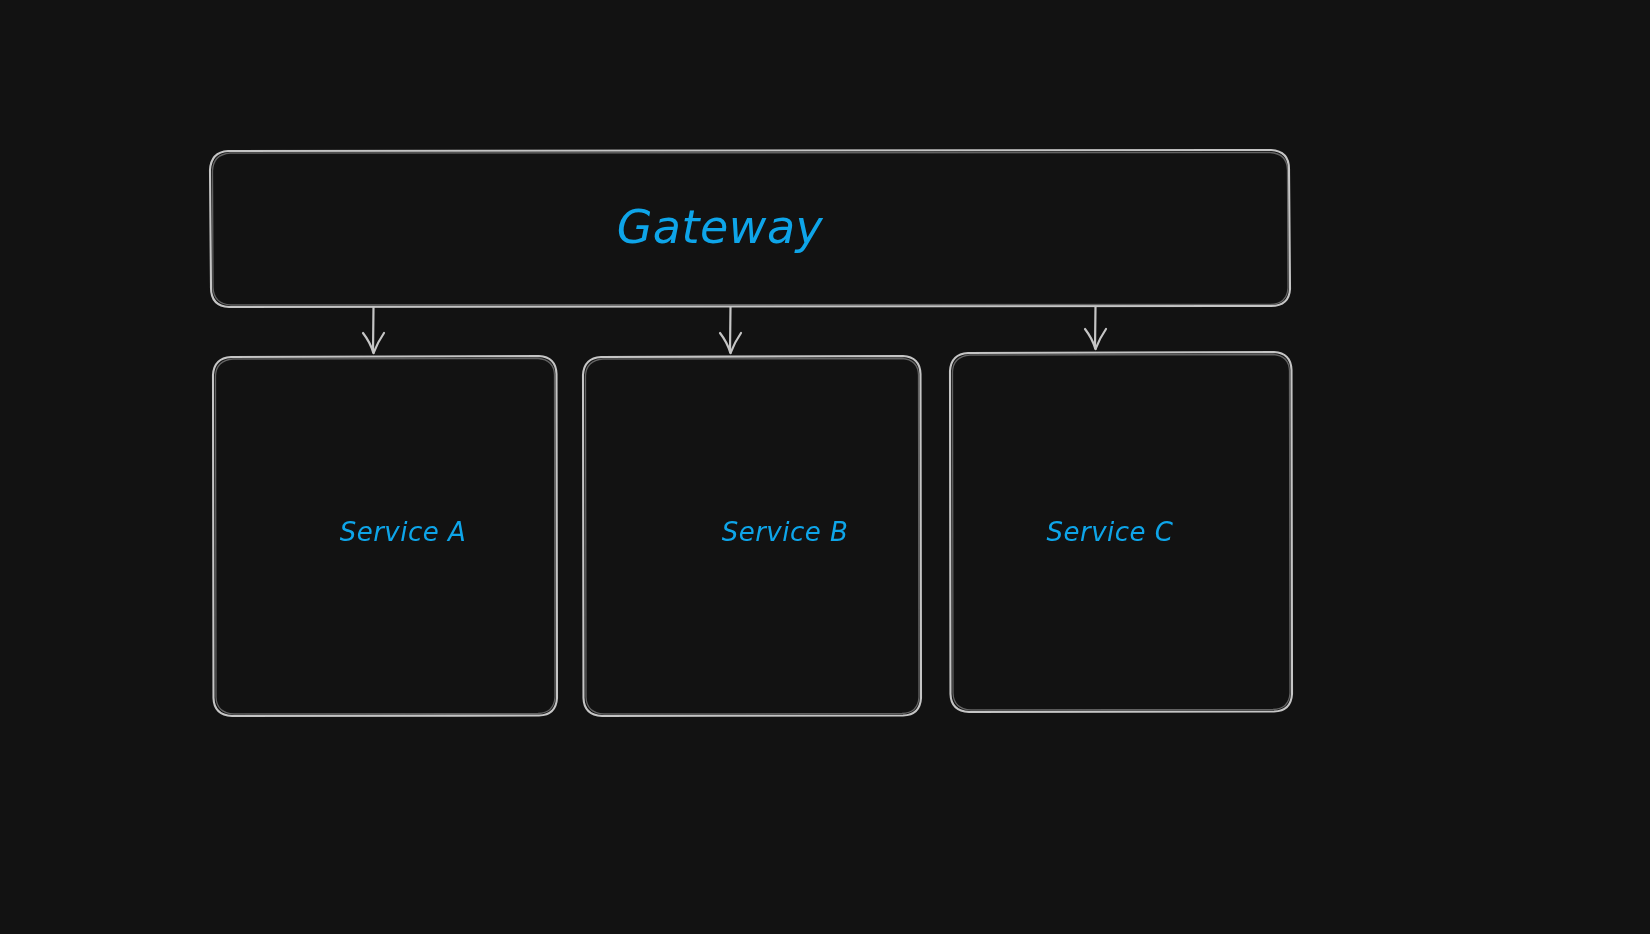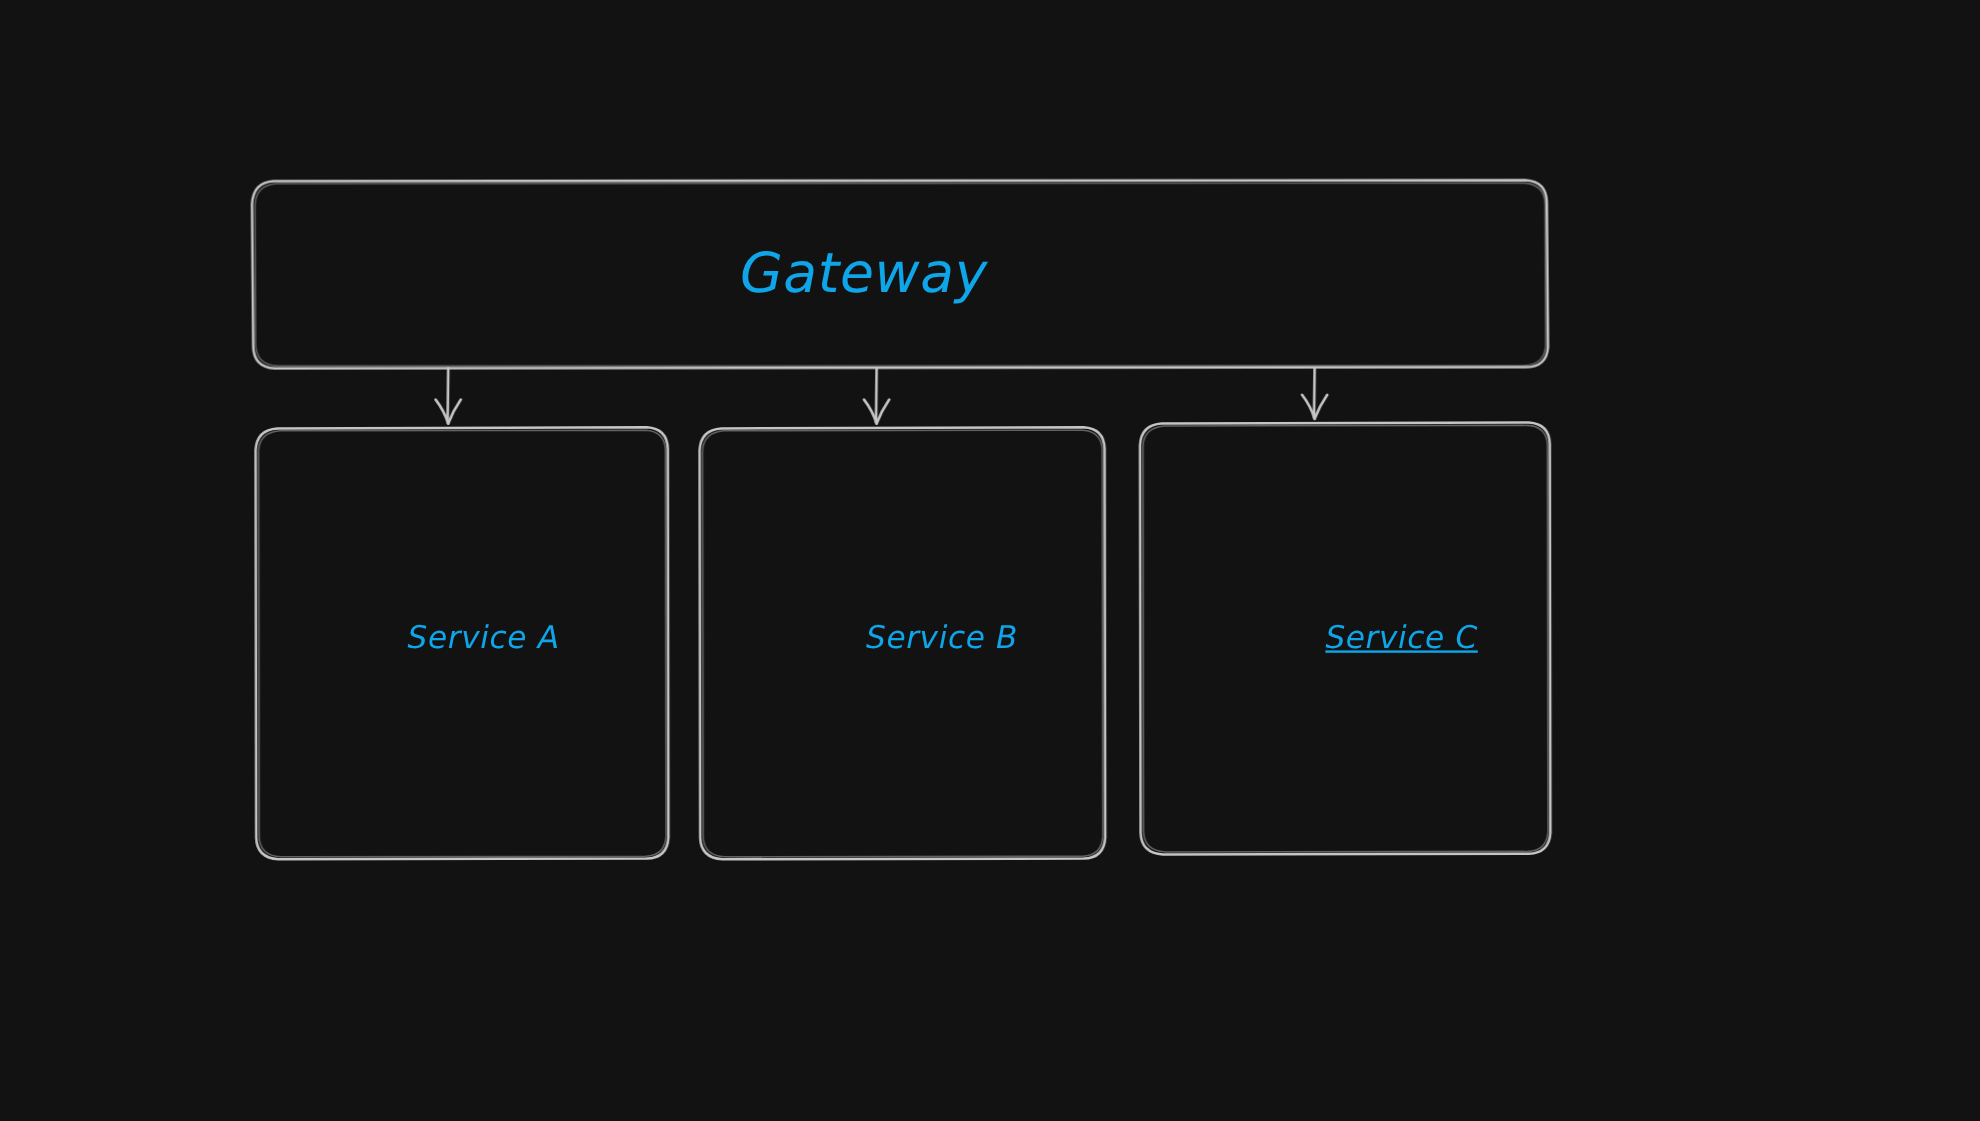--- a/index.html
+++ b/index.html
@@ -110,20 +110,20 @@
 
     </g>
   </svg>
 
   <div class="node-label gateway-label">Gateway</div>
 
   <div class="node-label service-label" style="left:403px;">Service A</div>
 
   <div class="node-label service-label" style="left:750px;margin-left:35px;">Service B</div>
 
-  <div class="node-label service-label" style="left:1168px;text-decoration:underline;">Service C</div>
+  <div class="node-label service-label" style="left:1110px;">Service C</div>
 
   <div class="hitbox" style="left:210px;top:150px;width:1080px;height:157px;"></div>
   <div class="hitbox" style="left:213px;top:356px;width:344px;height:360px;"></div>
   <div class="hitbox" style="left:583px;top:356px;width:338px;height:360px;"></div>
   <div class="hitbox" style="left:950px;top:352px;width:342px;height:360px;"></div>
 
 </div>
 
 </body></html>

